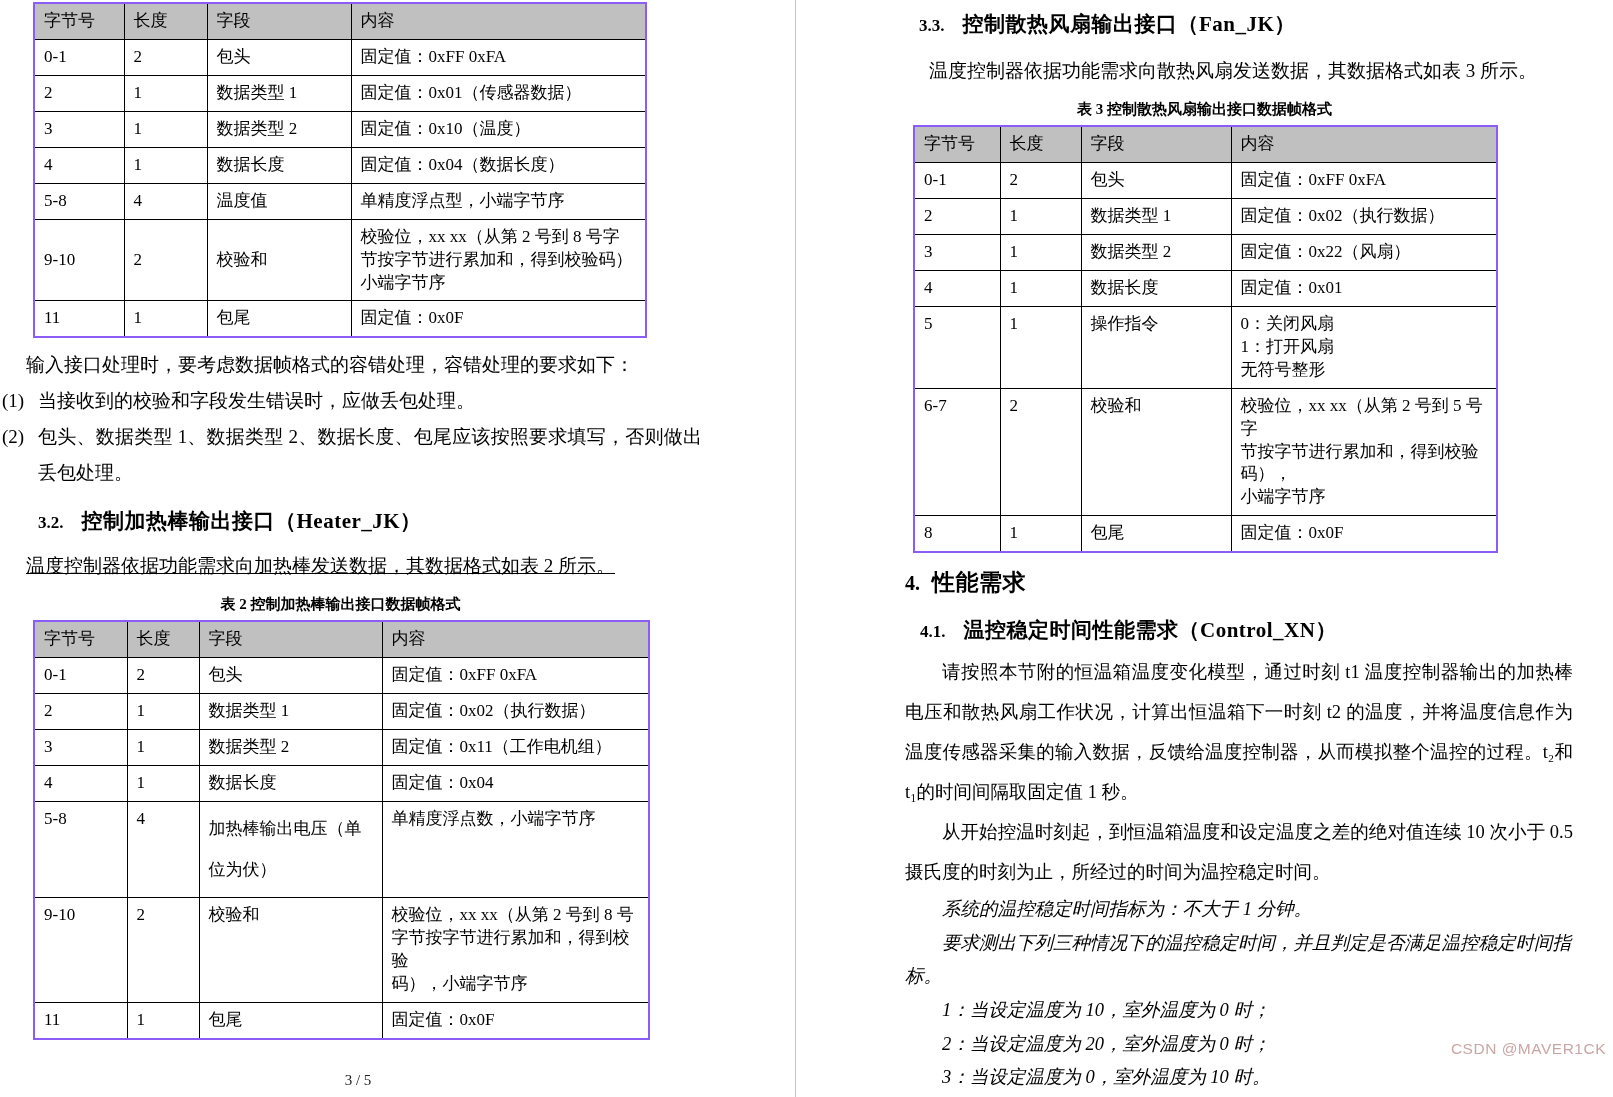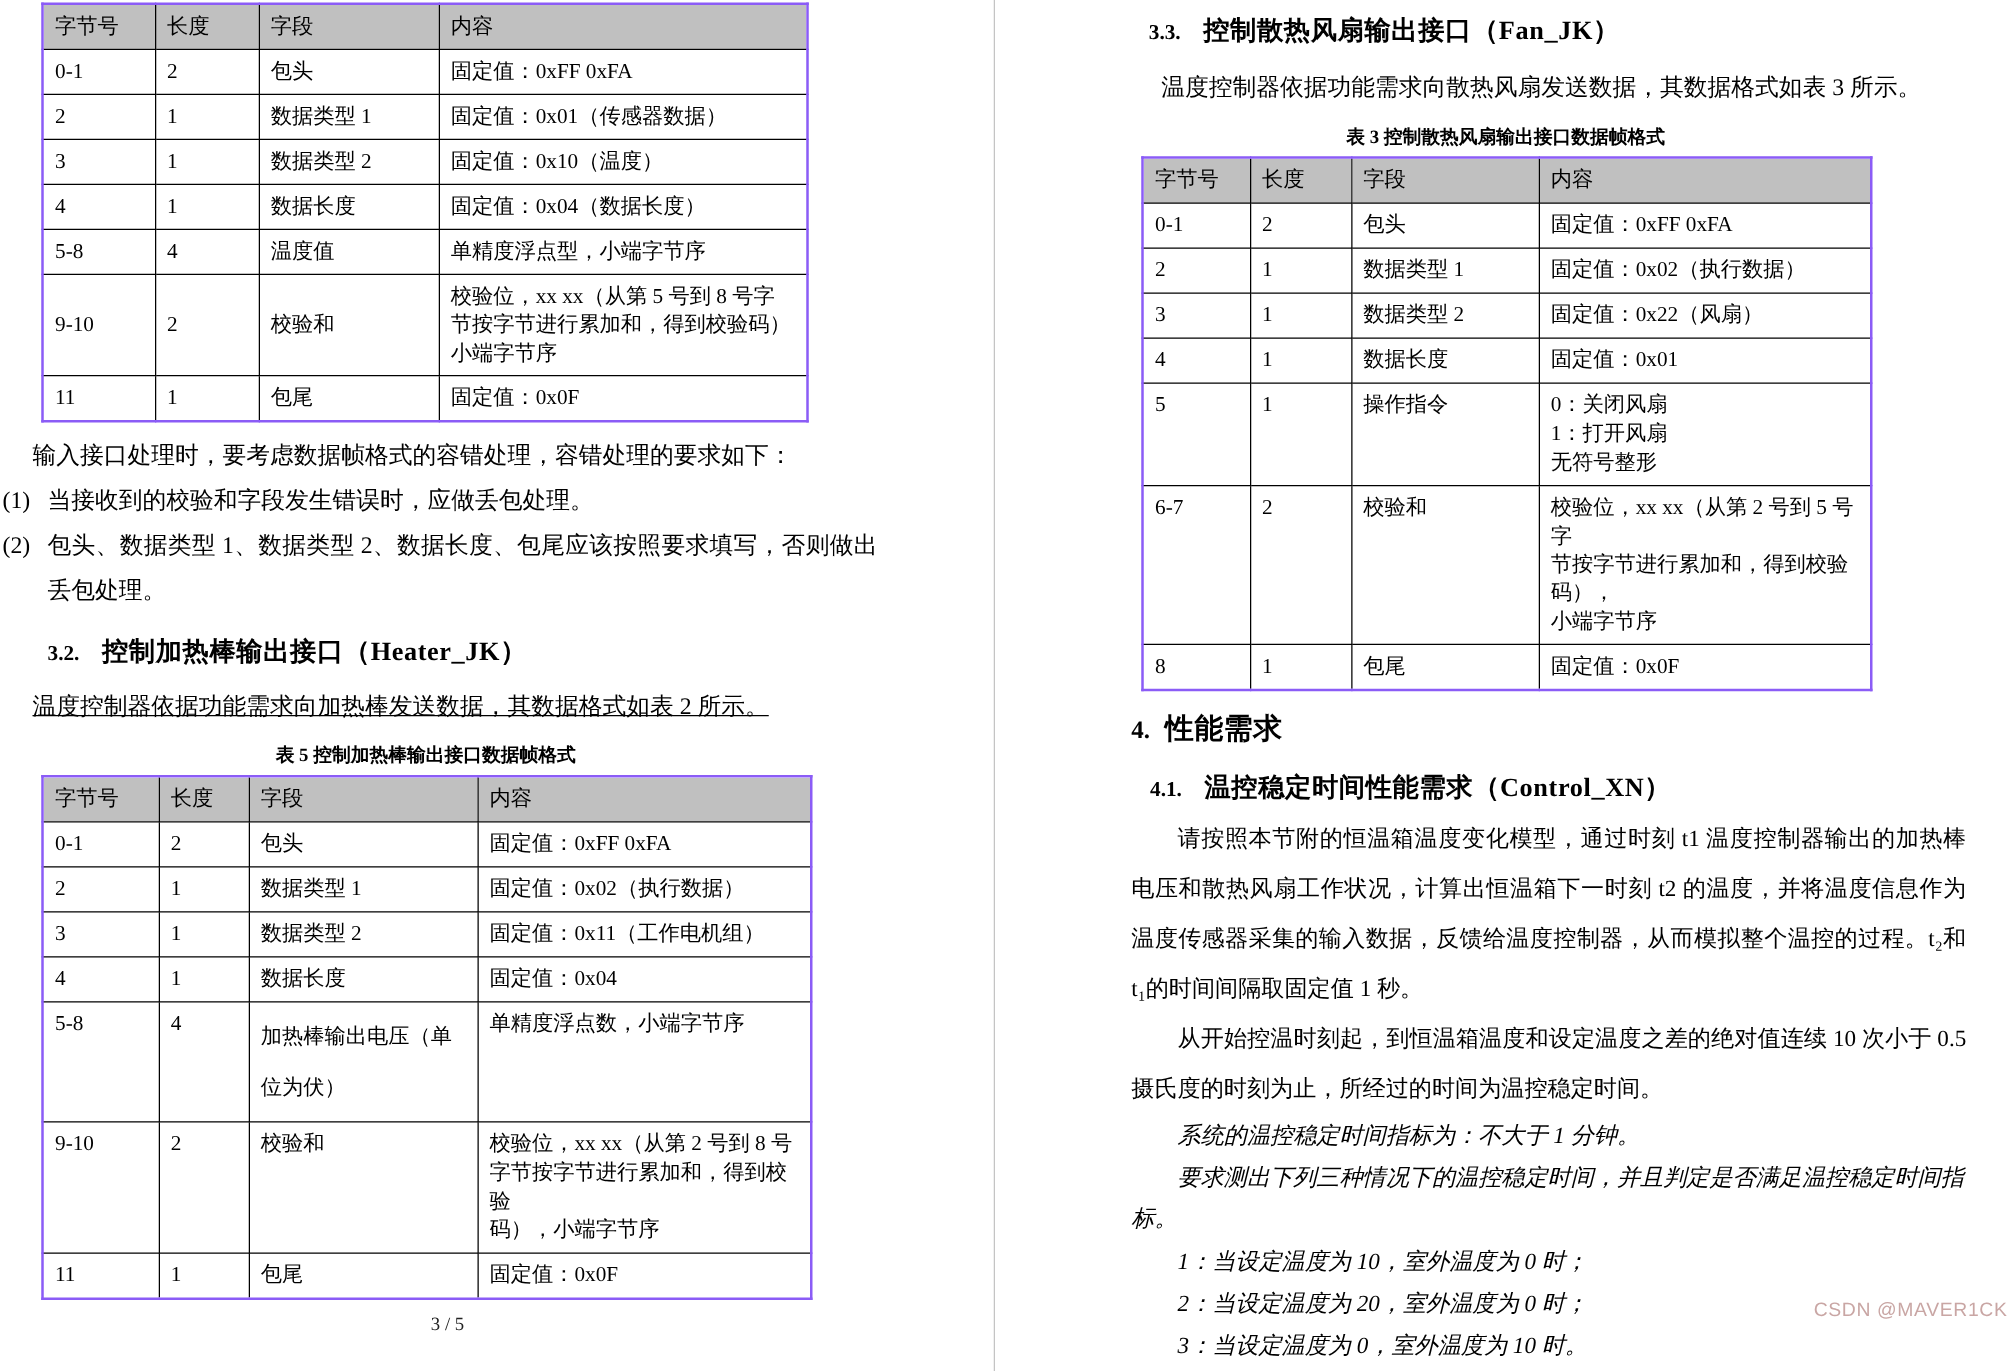--- a/index.html
+++ b/index.html
@@ -64,21 +64,21 @@
 
   .pl-body32 { margin-top:13px;text-decoration:underline; }
   .pr-body33 { margin-top:15px; }
 
   .pr-para { font-size:18.5px; line-height:2.16; text-align:justify; text-indent:2em; margin:0; }
   .p41-1 { margin-top:9px; }
   .pr-line { font-size:18.5px; line-height:1.82; text-indent:2em; margin:0;font-style:italic; }
   .appendix { font-weight:bold; margin-top:2px; }
 
   .page-footer { font-size:15px; color:#222; text-align:center; margin:0; }
-  .pf-left  { width:712px; margin-top:12px; }
+  .pf-left  { width:712px; margin-top:32px; }
 
   .watermark {
     position:absolute; top:1040px; right:7px;
     font-family:"Liberation Sans","DejaVu Sans",sans-serif;
     font-size:15.5px; color:#c9a6a4; letter-spacing:0.5px;
   }
 </style>
 </head>
 <body>
 
@@ -129,21 +129,21 @@
           <tr>
             <td>5-8</td>
             <td>4</td>
             <td>温度值</td>
             <td>单精度浮点型，小端字节序</td>
           </tr>
           <tr>
             <td>9-10</td>
             <td>2</td>
             <td>校验和</td>
-            <td>校验位，xx  xx（从第 5 号到 8 号字
+            <td>校验位，xx  xx（从第 2 号到 8 号字
 节按字节进行累加和，得到校验码）
 小端字节序</td>
           </tr>
           <tr>
             <td>11</td>
             <td>1</td>
             <td>包尾</td>
             <td>固定值：0x0F</td>
           </tr>
         </tbody>
@@ -160,21 +160,21 @@
       <span>包头、数据类型 1、数据类型 2、数据长度、包尾应该按照要求填写，否则做出丢包处理。</span>
     </p>
 
     <h3 class="sec-h h32">
       <span class="sec-num">3.2.</span>
       <span class="sec-title">控制加热棒输出接口（Heater_JK）</span>
     </h3>
 
     <p class="body-text indent pl-body32">温度控制器依据功能需求向加热棒发送数据，其数据格式如表 2 所示。</p>
 
-    <p class="tbl-caption cap2">表 5 控制加热棒输出接口数据帧格式</p>
+    <p class="tbl-caption cap2">表 2 控制加热棒输出接口数据帧格式</p>
 
     <table class="dtable t2">
         <colgroup>
           <col>
           <col>
           <col>
           <col>
         </colgroup>
         <thead>
           <tr>

